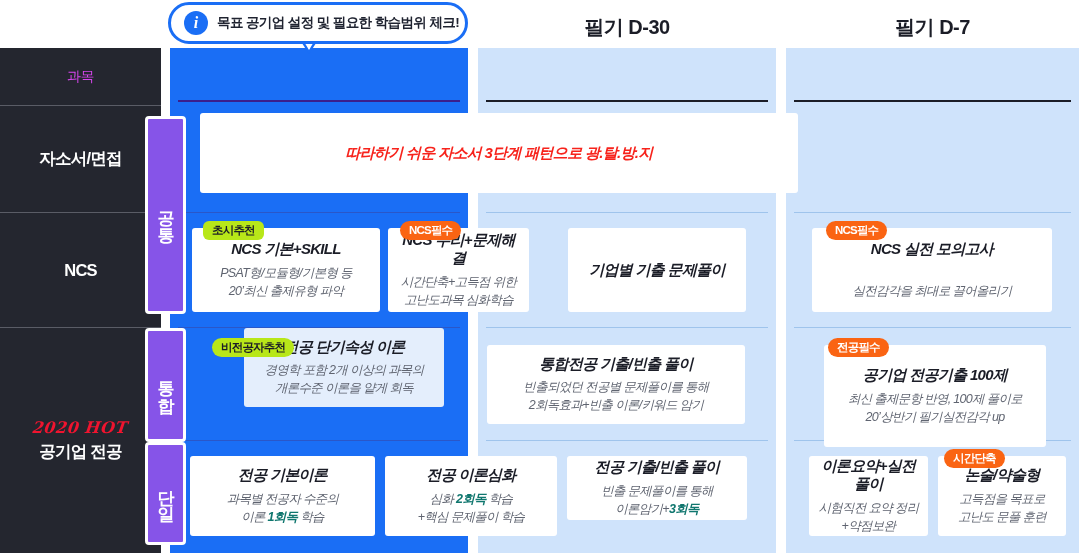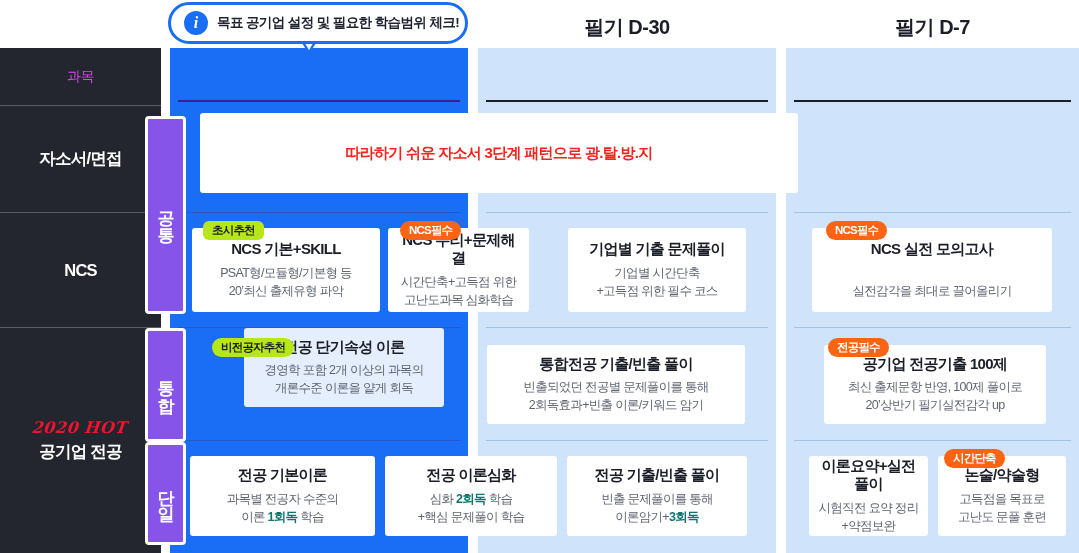--- a/index.html
+++ b/index.html
@@ -102,21 +102,21 @@
 
   
   .col-rule { position: absolute; height: 1px; }
 
   
   .card {
     position: absolute; z-index: 25;
     border-radius: 3px;
     display: flex; flex-direction: column;
     align-items: center; justify-content: center;
-    text-align: center; padding: 6px 8px;
+    text-align: center; padding: 6px 8px; font-style: italic;
   }
   .card-white { background: #ffffff; }
   .card-pale  { background: #e4eefc; }
   .card-title {
     font-size: 15px; font-weight: bold; color: #1b1d27;
     letter-spacing: -0.7px; line-height: 1.25;
   }
   .card-desc {
     margin-top: 5px; font-size: 12.5px; color: #5f6470;
     letter-spacing: -0.7px; line-height: 1.45;
@@ -224,24 +224,20 @@
     <span class="card-title">NCS 수리+문제해결</span>
     <span class="card-desc">
       <span>시간단축+고득점 위한</span><br>
       <span>고난도과목  심화학습</span>
     </span>
   </div>
   <div class="badge badge-orange" style="left:400px; top:221px;">NCS필수</div>
 
   <div class="card card-white" style="left:568px; top:228px; width:178px; height:84px;">
     <span class="card-title">기업별 기출 문제풀이</span>
-    <span class="card-desc">
-      <span>기업별 시간단축</span><br>
-      <span>+고득점 위한 필수 코스</span>
-    </span>
   </div>
 
   <div class="card card-white" style="left:812px; top:228px; width:240px; height:84px;">
     <span class="card-title">NCS 실전 모의고사</span>
     <span class="card-desc">
       <br>
       <span>실전감각을 최대로 끌어올리기</span>
     </span>
   </div>
   <div class="badge badge-orange" style="left:826px; top:221px;">NCS필수</div>
@@ -256,21 +252,21 @@
   <div class="badge badge-green" style="left:212px; top:338px;">비전공자추천</div>
 
   <div class="card card-white" style="left:487px; top:345px; width:258px; height:79px;">
     <span class="card-title">통합전공 기출/빈출 풀이</span>
     <span class="card-desc">
       <span>빈출되었던 전공별 문제풀이를 통해</span><br>
       <span>2회독효과+빈출 이론/키워드 암기</span>
     </span>
   </div>
 
-  <div class="card card-white" style="left:824px; top:345px; width:222px; height:79px;">
+  <div class="card card-white" style="left:824px; top:345px; width:222px; height:102px;">
     <span class="card-title">공기업 전공기출 100제</span>
     <span class="card-desc">
       <span>최신 출제문항 반영, 100제 풀이로</span><br>
       <span>20’상반기 필기실전감각 up</span>
     </span>
   </div>
   <div class="badge badge-orange" style="left:828px; top:338px;">전공필수</div>
 
   <div class="card card-white" style="left:190px; top:456px; width:185px; height:80px;">
     <span class="card-title">전공 기본이론</span>
@@ -281,21 +277,21 @@
   </div>
 
   <div class="card card-white" style="left:385px; top:456px; width:172px; height:80px;">
     <span class="card-title">전공 이론심화</span>
     <span class="card-desc">
       <span>심화 </span><span class="hl">2회독</span><span> 학습</span><br>
       <span>+핵심 문제풀이 학습</span>
     </span>
   </div>
 
-  <div class="card card-white" style="left:567px; top:456px; width:180px; height:80px;">
+  <div class="card card-white" style="left:567px; top:456px; width:180px; height:64px;">
     <span class="card-title">전공 기출/빈출 풀이</span>
     <span class="card-desc">
       <span>빈출 문제풀이를 통해</span><br>
       <span>이론암기+</span><span class="hl">3회독</span>
     </span>
   </div>
 
   <div class="card card-white" style="left:809px; top:456px; width:119px; height:80px;">
     <span class="card-title">이론요약+실전풀이</span>
     <span class="card-desc">

